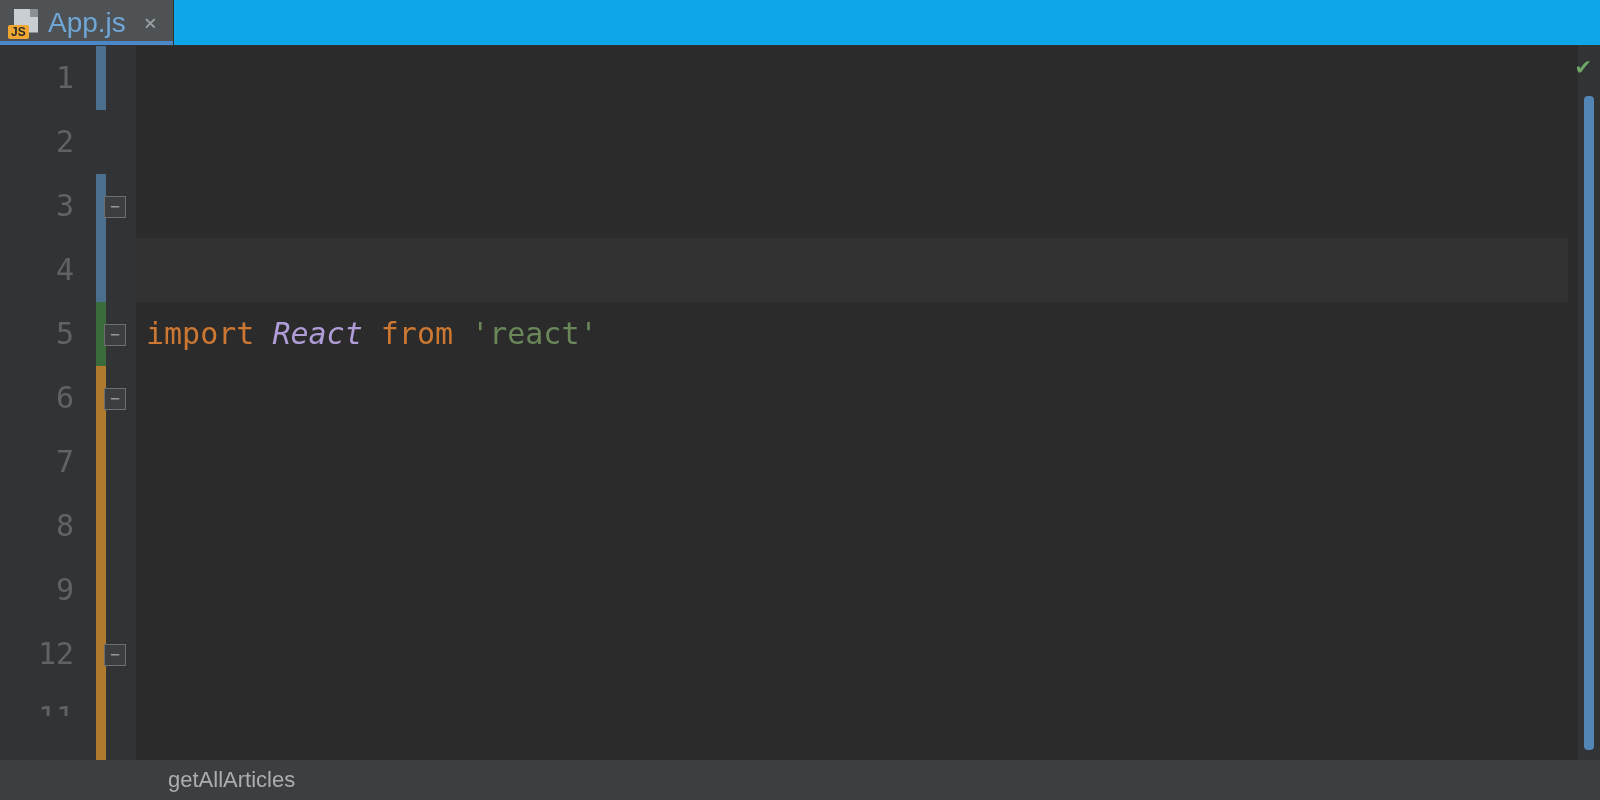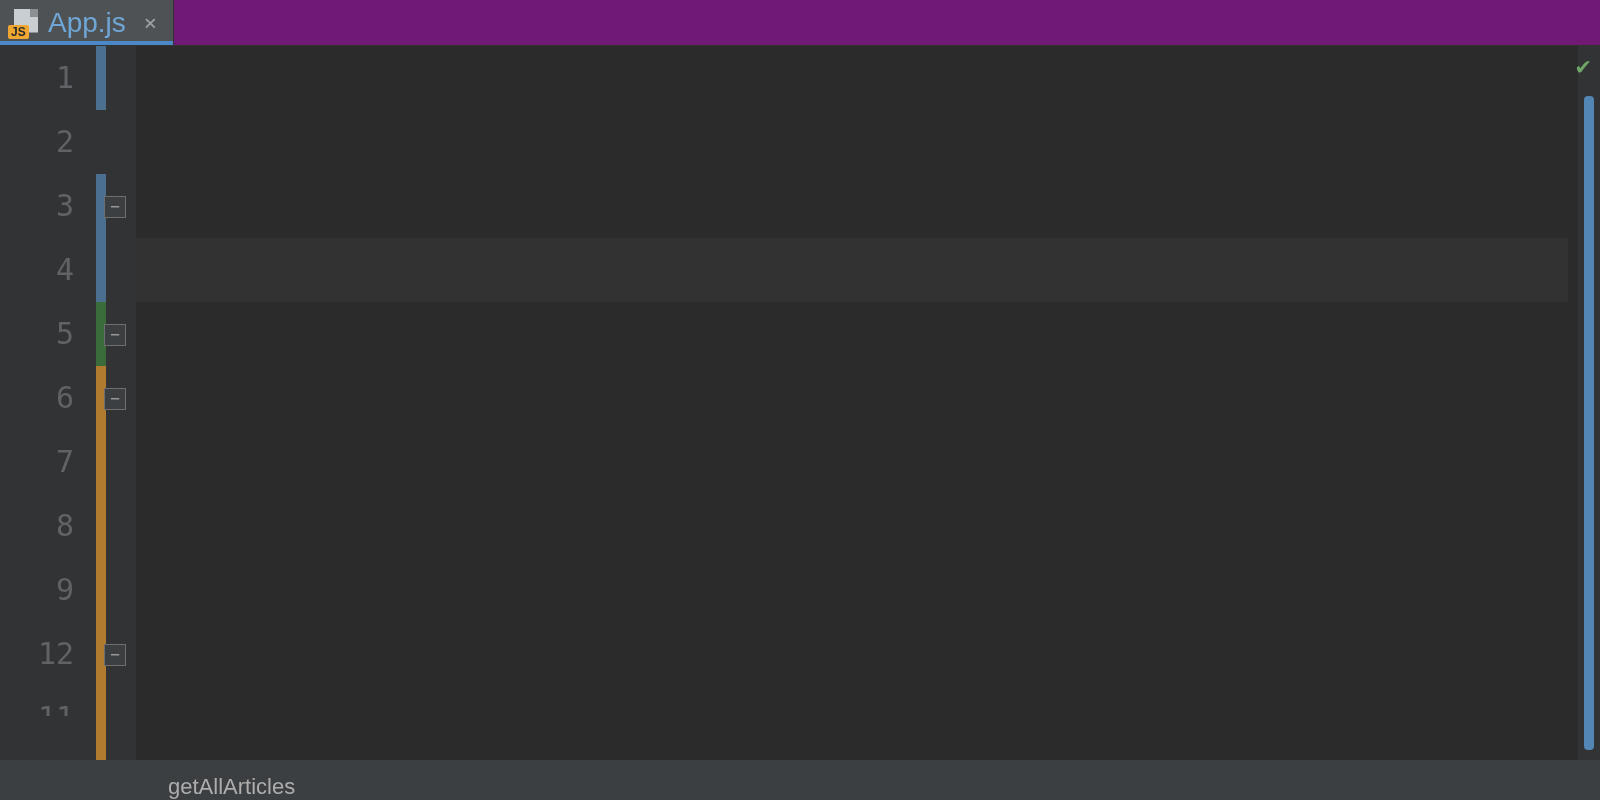--- a/index.html
+++ b/index.html
@@ -7,21 +7,21 @@
     width: 1600px; height: 800px;
     background: #2b2b2b;
     font-family: "Menlo", "Consolas", monospace;
     overflow: hidden;
     color: #a9b7c6;
   }
 
   
   .tab-bar {
     height: 46px;
-    background: #701a75;
+    background: #0ea5e9;
     display: flex;
     align-items: stretch;
     border-bottom: 1px solid #323232;
   }
   .tab {
     display: flex;
     align-items: center;
     gap: 10px;
     padding: 0 16px 0 10px;
     background: #4e5254;
@@ -130,21 +130,21 @@
   .right-rail .check { color:#6fa866; font-size:24px; position:absolute; top:6px; left:-2px; }
   .right-rail .scroll-track {
     position:absolute; left:6px; top:50px; bottom:10px; width:10px;
     background:#5385b5; border-radius:4px;
   }
 
   
   .status-bar {
     height: 40px;
     background: #3c3f41;
-    display:flex; align-items:flex-end;
+    display:flex; align-items:center;
     padding-left: 168px;
     color:#adadad;
     font: 22px -apple-system, Segoe UI, sans-serif;
   }
 
   
   .run-caret {
     position:absolute;
     left: 100px;
     width:0;height:0;
@@ -195,20 +195,21 @@
 
     <div class="fold-handle" style="top:150px">−</div>
     <div class="fold-handle" style="top:278px">−</div>
     <div class="fold-handle" style="top:342px">−</div>
     <div class="fold-handle" style="top:598px">−</div>
   </div>
 
   <div class="code">
     <div class="current-line" style="top:calc(64px*3)"></div>
 
+    <div class="line"><span class="tok-kw">import </span><span class="tok-ital-purple">React</span><span class="tok-kw"> from </span><span class="tok-str">'react'</span></div>
 
     <div class="line"></div>
 
     
 
     
 
     
 
     

